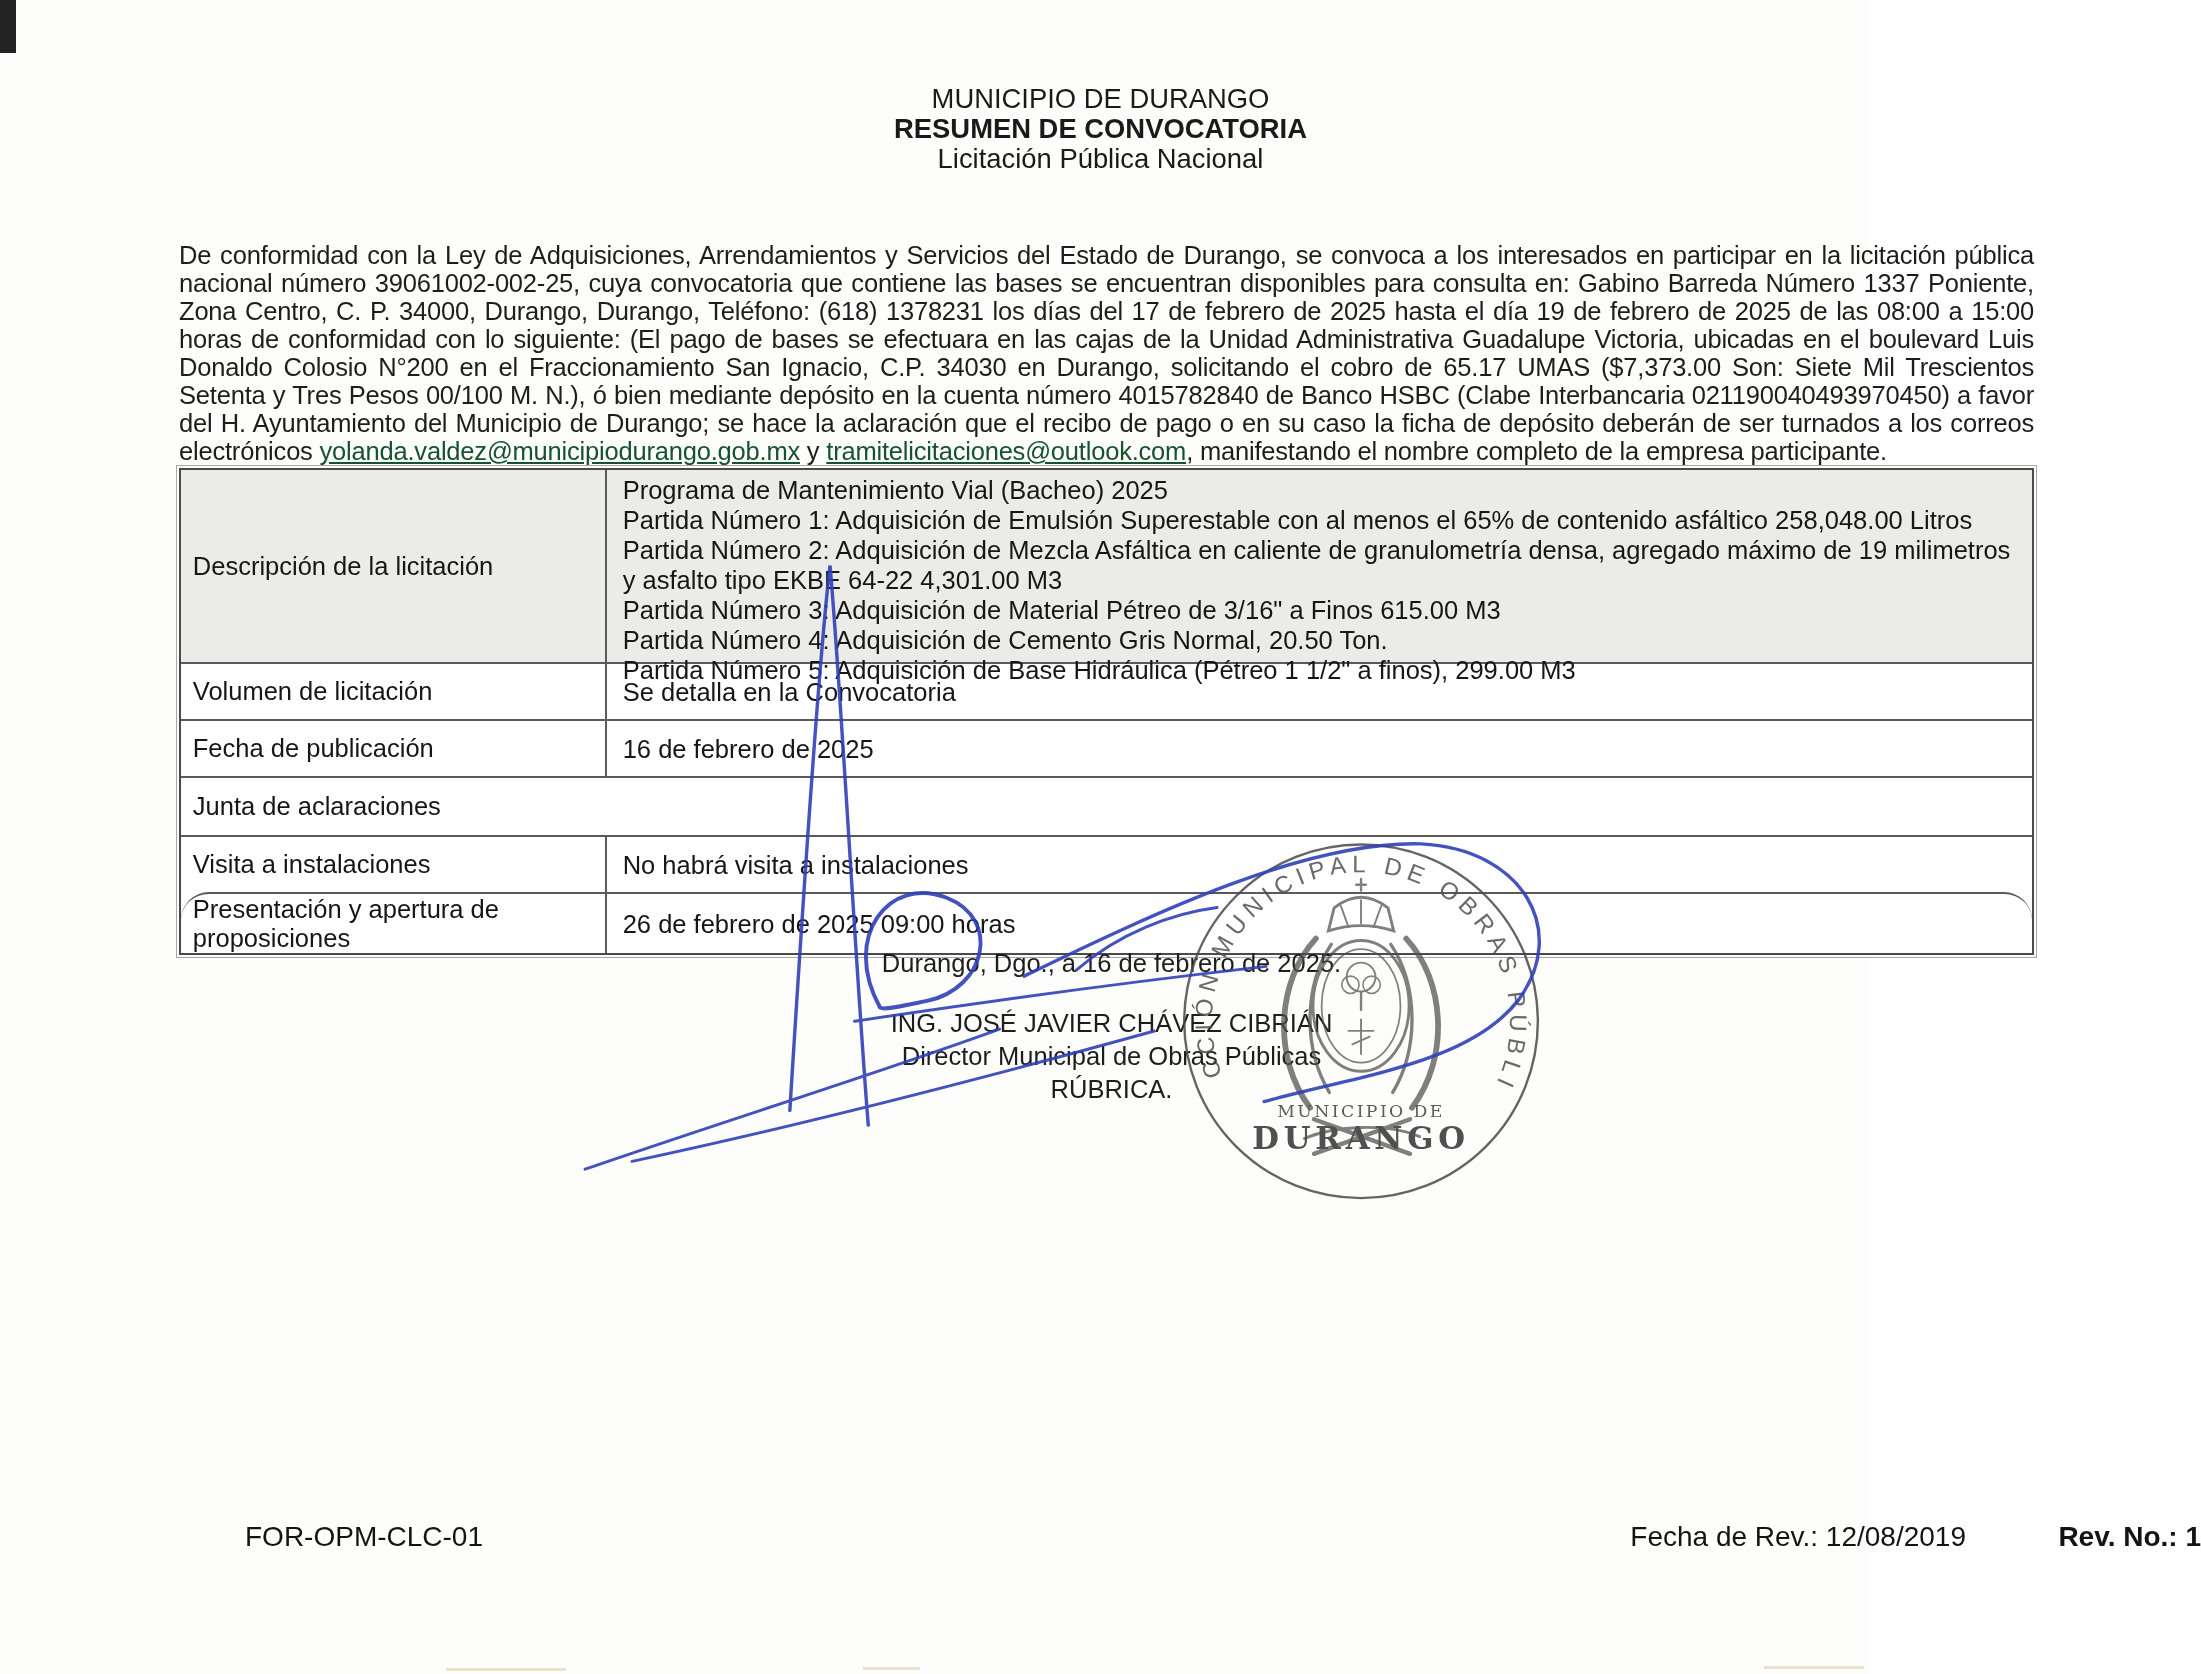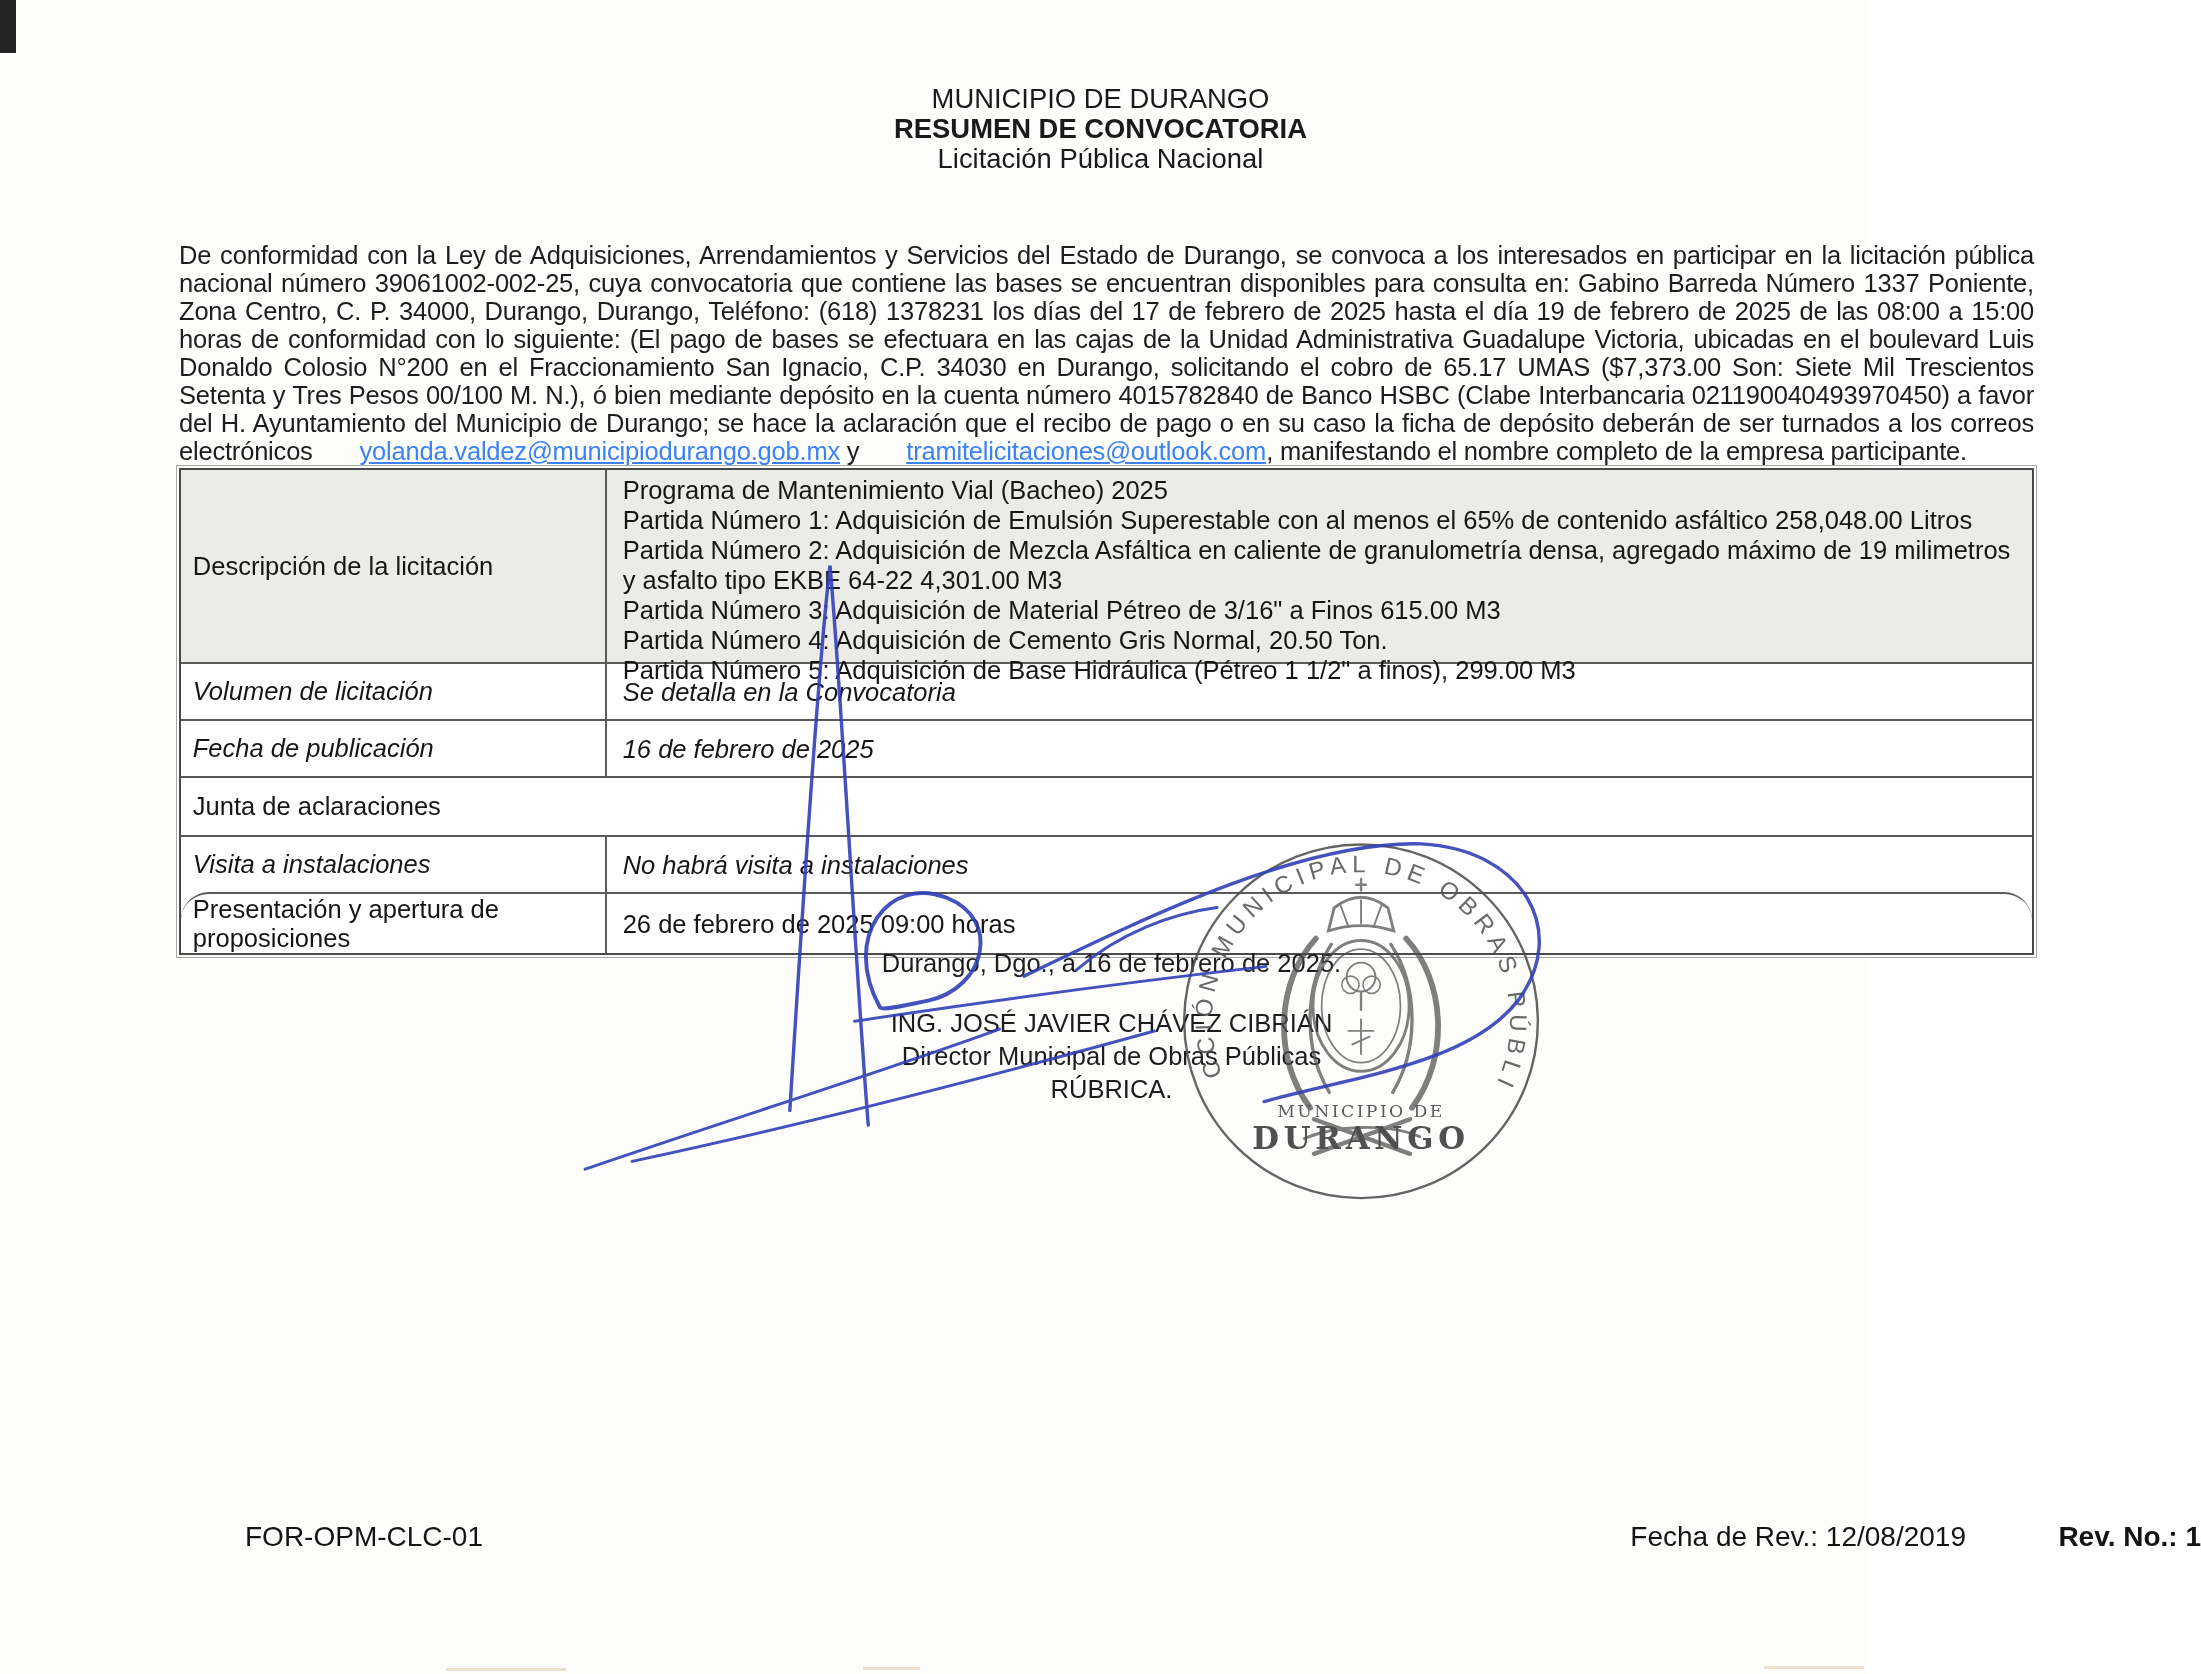--- a/index.html
+++ b/index.html
@@ -9,35 +9,35 @@
 
   
   .doc-header { position:absolute; left:0; top:84px; width:2201px; text-align:center;
                 font-size:27.4px; line-height:30px; color:#1a1a1a; }
   .doc-header .bold { font-weight:bold; }
 
   
   .intro { position:absolute; left:179px; top:241px; width:1855px;
            font-size:25.5px; line-height:28px; text-align:justify;
            letter-spacing:-0.2px; color:#1d1d1d; }
-  .intro a { color:#3b82f6; text-decoration:underline;margin-left:40px; }
+  .intro a { color:#14532d; text-decoration:underline; }
 
   
   .doc-table { position:absolute; left:179px; top:468px; width:1855px;
                border:2px solid #4a4a4a; outline:1px solid #a8a8a4; outline-offset:2.9px;
                background:#fff; font-size:25.5px; color:#161616; }
   .t-row { display:flex; border-top:2px solid #5a5a5a; }
   .t-row:first-child { border-top:none; }
   .t-left { width:424px; display:flex; align-items:center; padding:3.9px 9.8px 3.9px 11.8px;
             line-height:29px; }
   .t-right { flex:1; border-left:2px solid #5a5a5a; display:flex; align-items:center;
              padding:3.9px 11.8px 3.9px 15.7px; line-height:30px; }
   .row-desc { height:192px; background:#ebebe7; }
   .row-desc .t-right { align-items:flex-start; padding-top:4.9px; white-space:pre-line; }
-  .row-sm { height:57px;font-style:italic; }
+  .row-sm { height:57px; }
   .row-md { height:59px; }
   .row-last { height:61px;border-radius:28px; }
 
   
   .sign-block { position:absolute; left:802px; top:947px; width:619px; text-align:center;
                 font-size:25.5px; line-height:33px; color:#1d1d1d; }
   .sign-block .gap { height:27.4px; }
 
   
   #stamp { position:absolute; left:1168px; top:831px; width:388px; height:394px;

